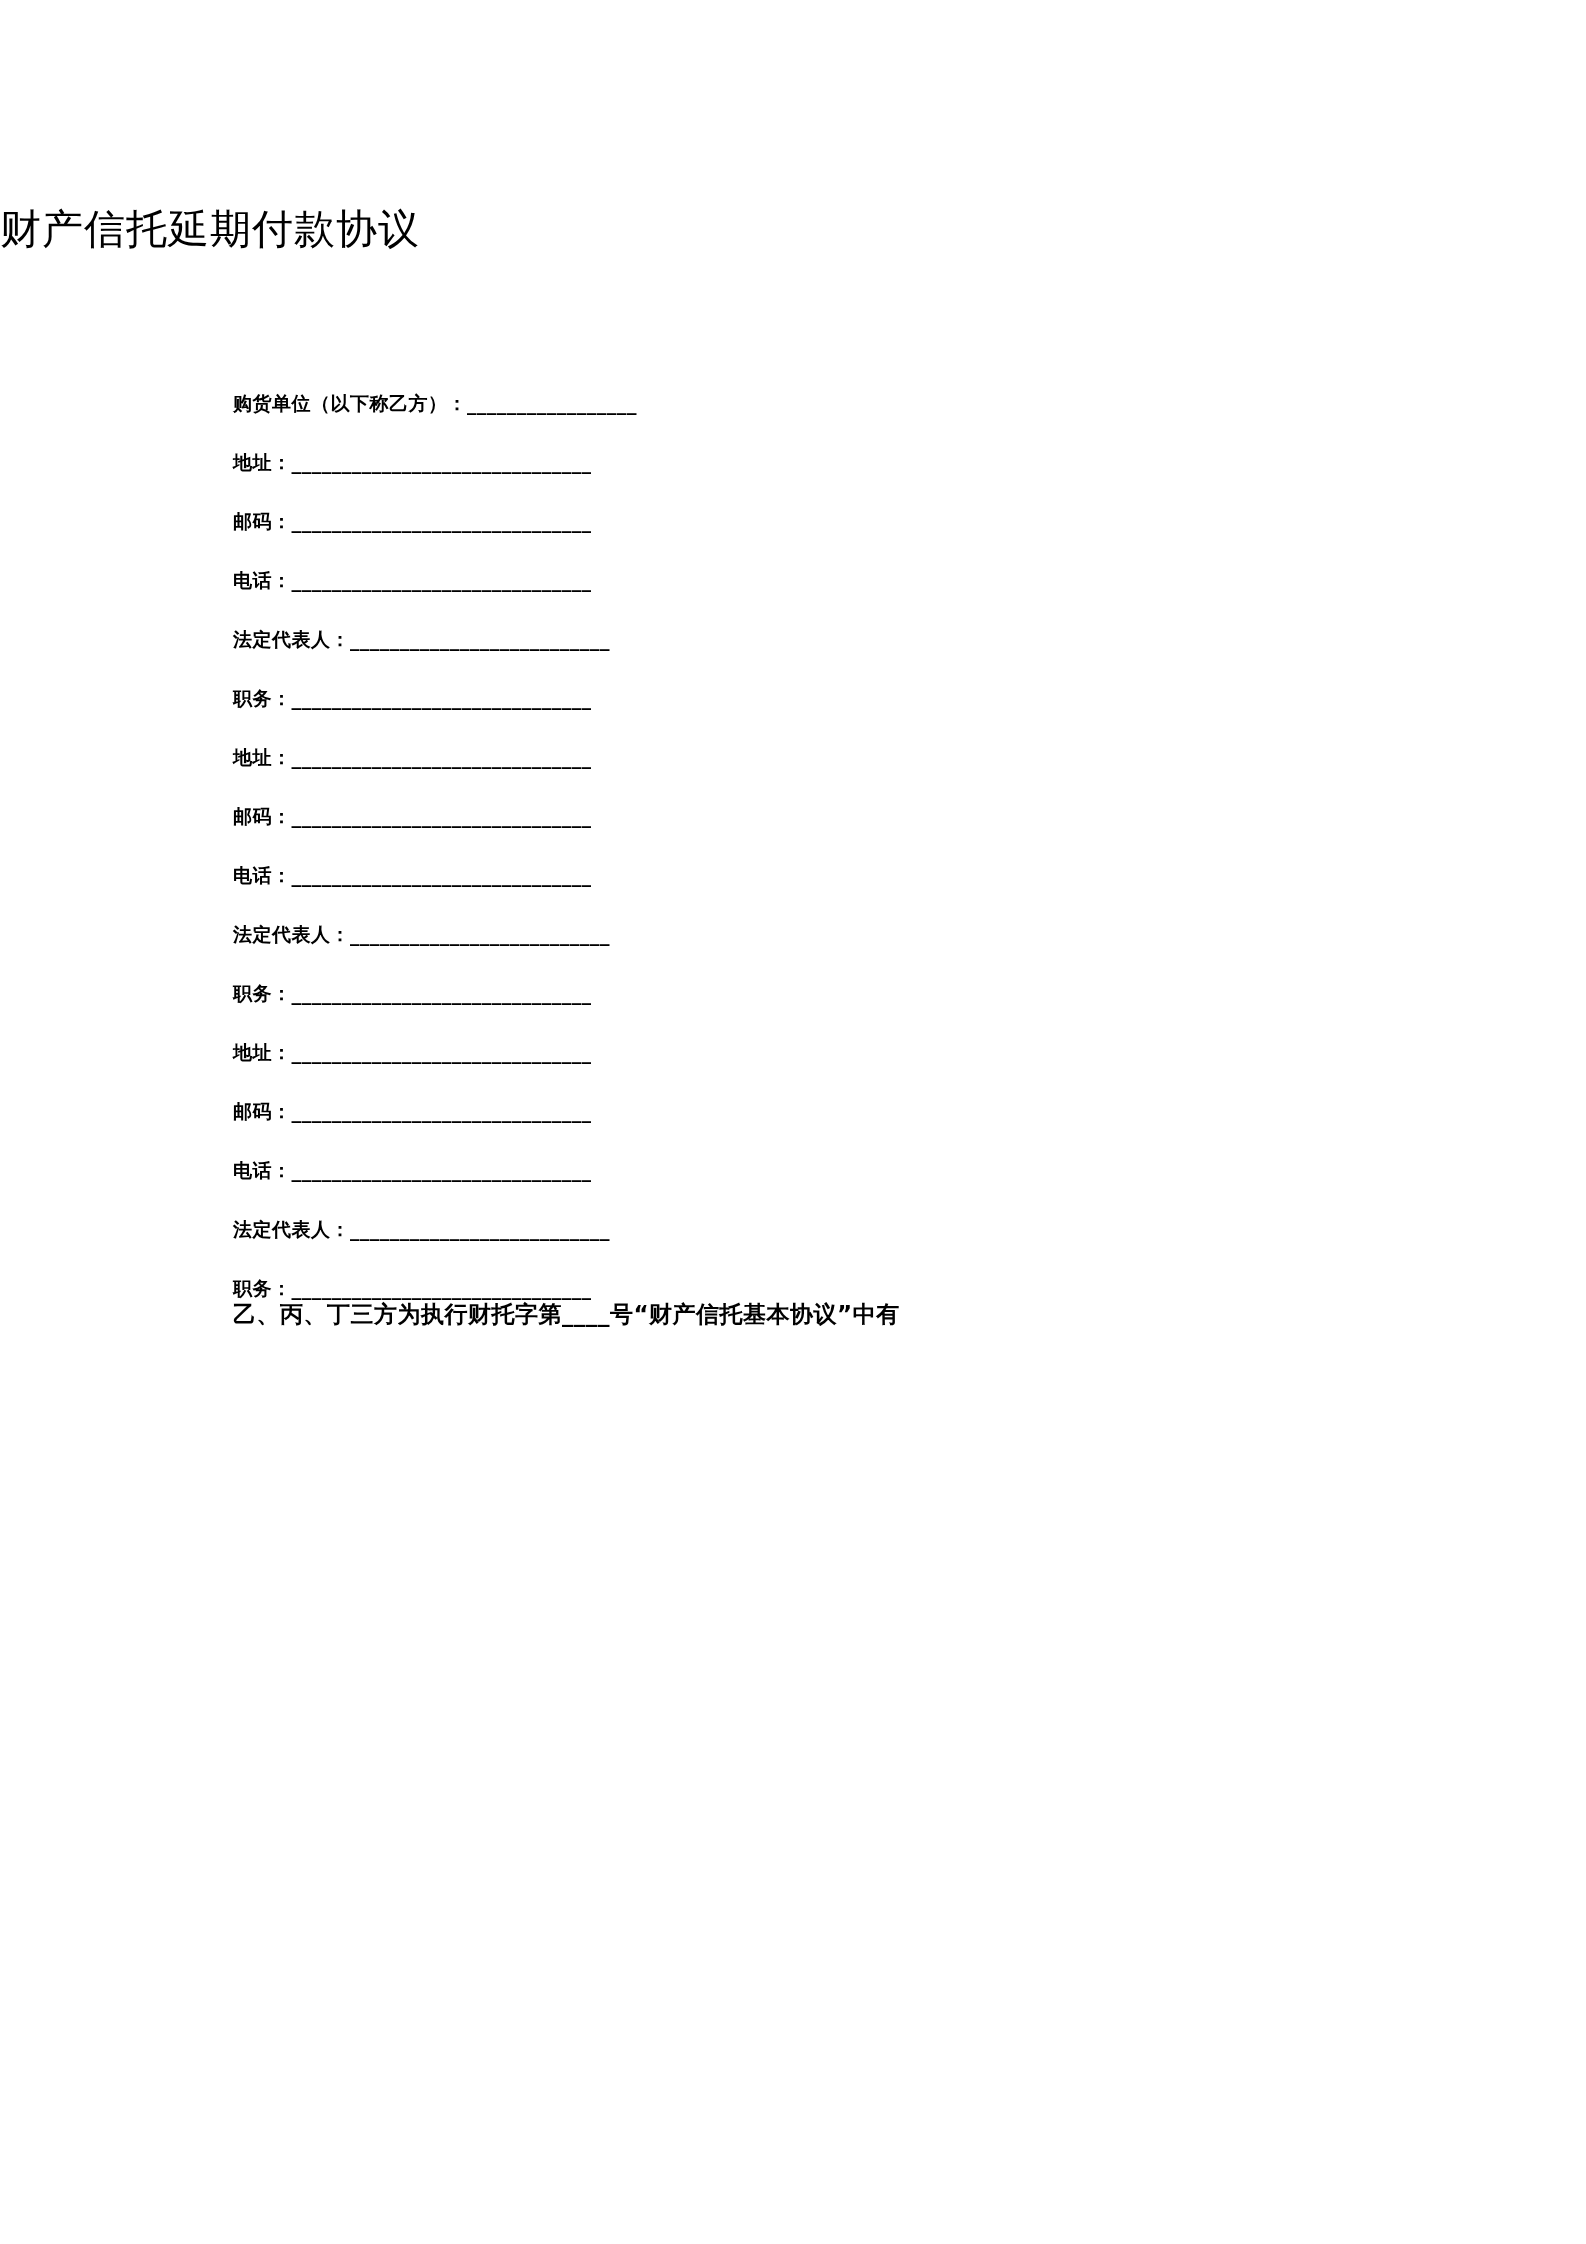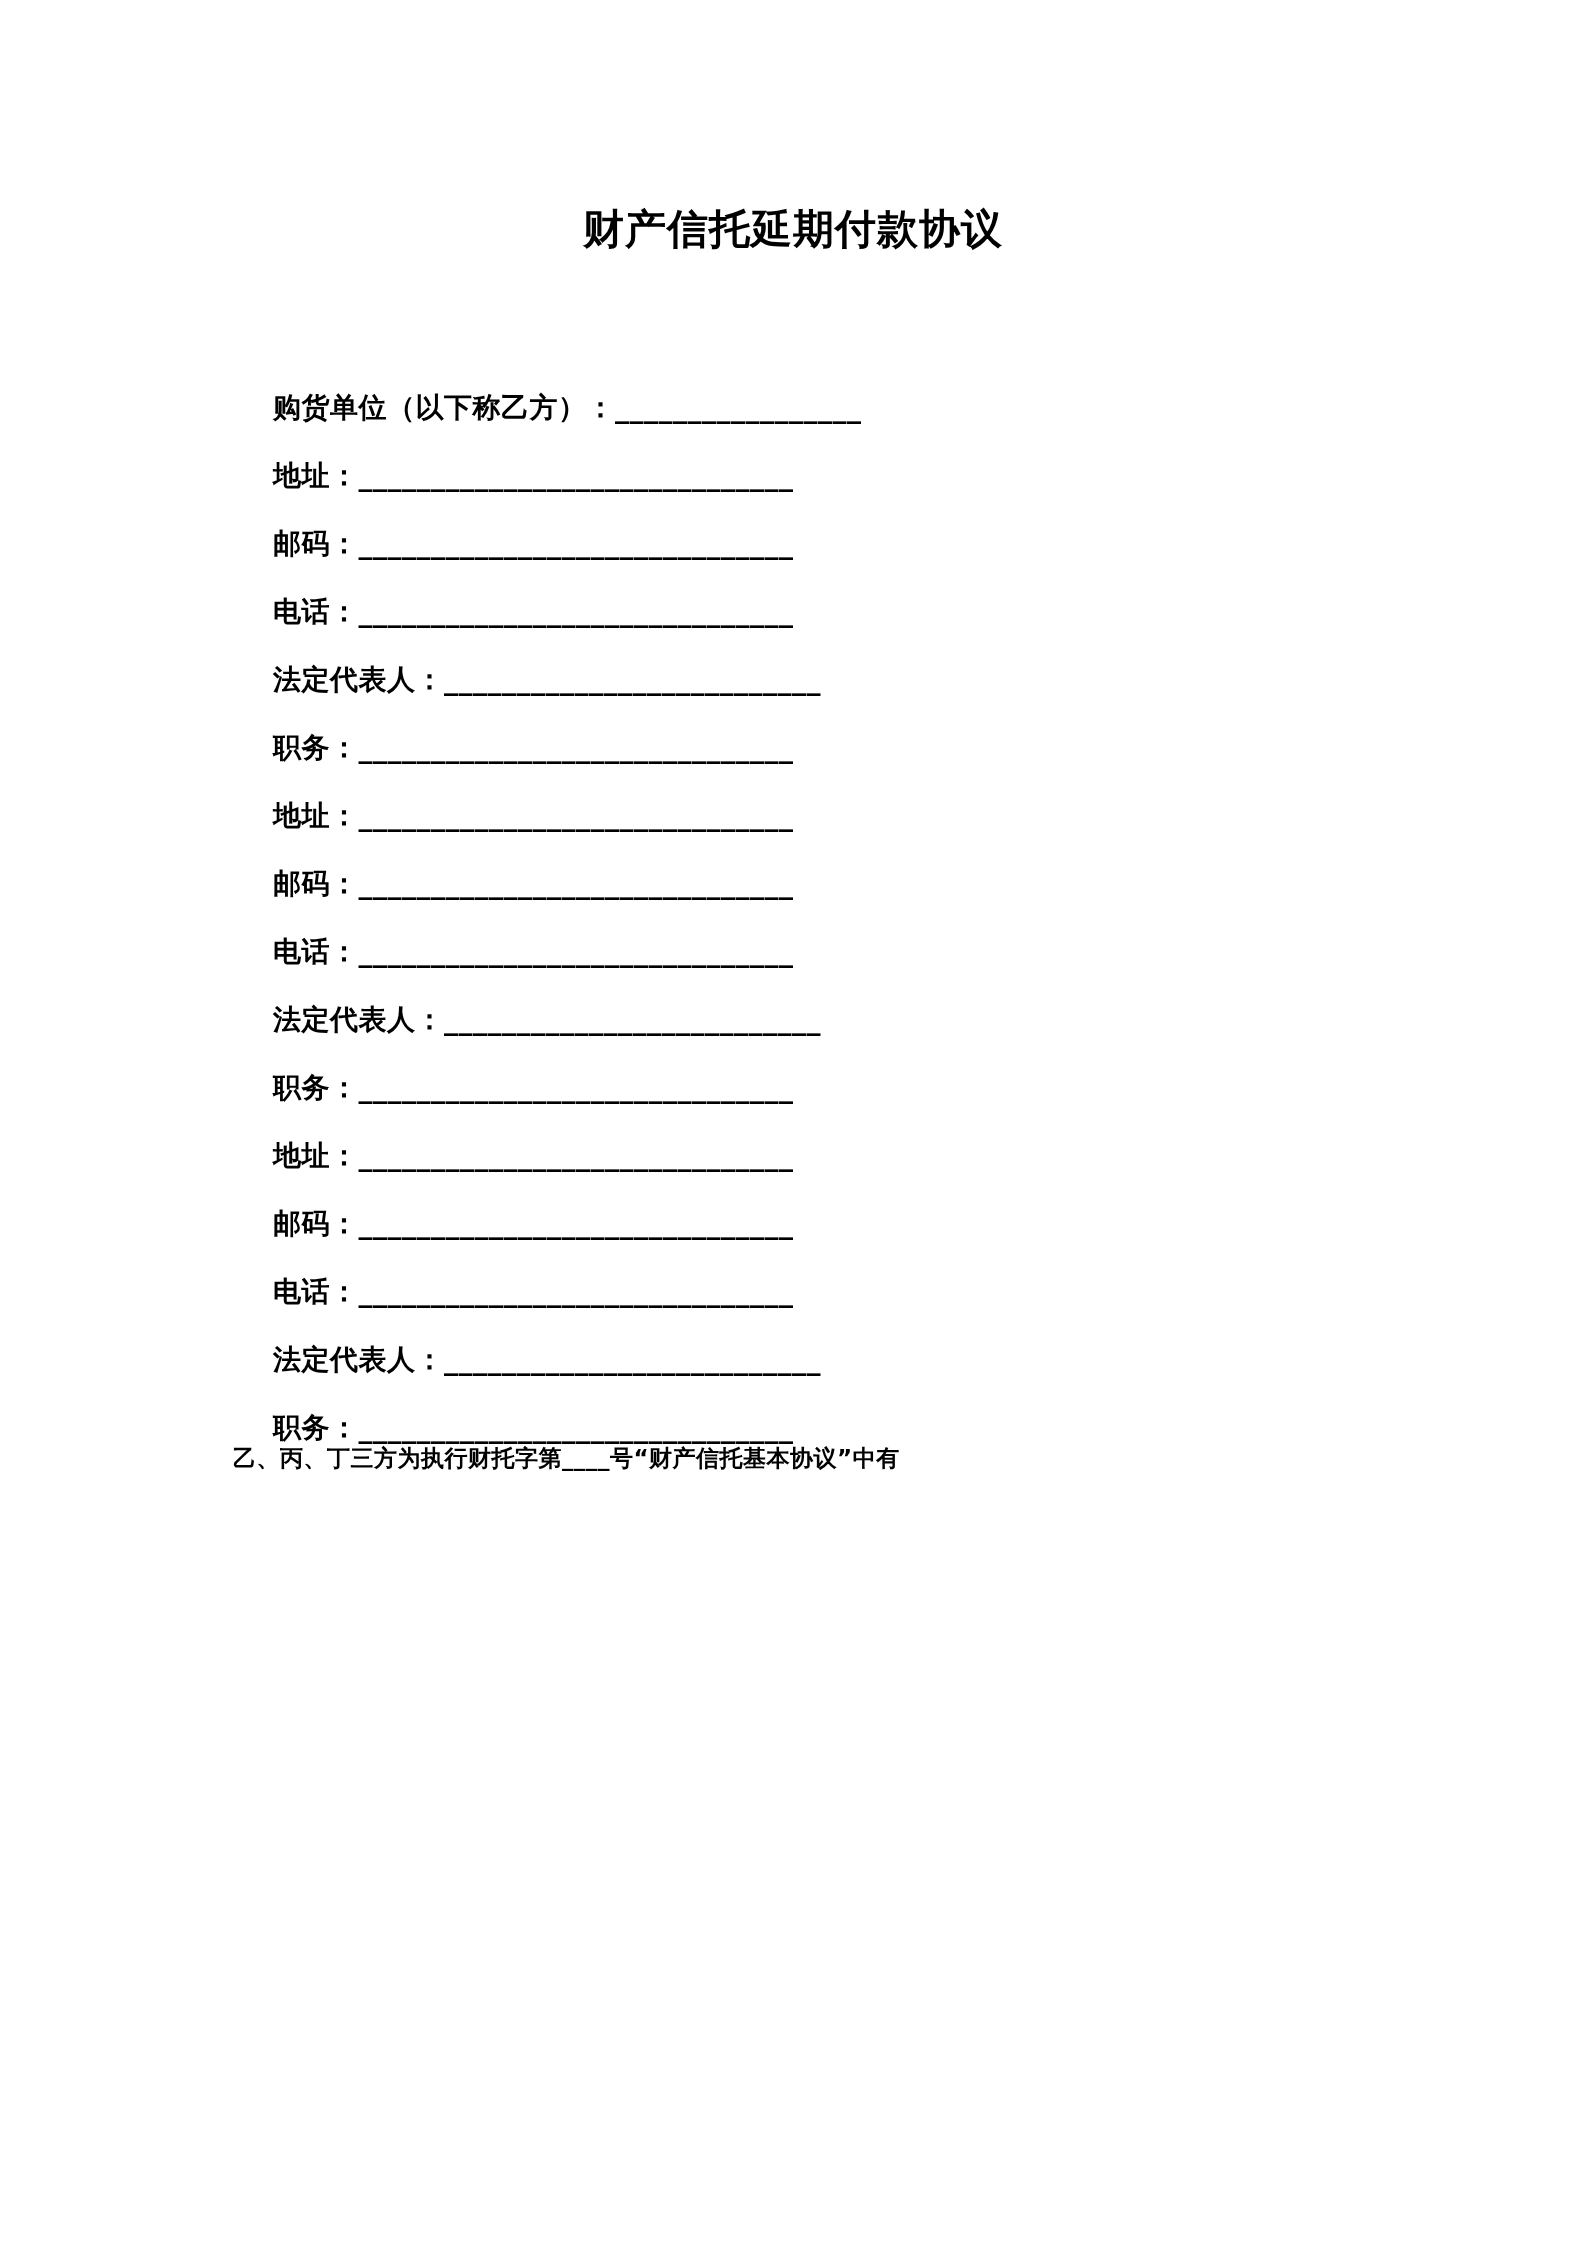--- a/index.html
+++ b/index.html
@@ -18,40 +18,39 @@
   .page {
     width: 1586px;
     height: 2244px;
     box-sizing: border-box;
     padding: 0;
     position: relative;
     background: #ffffff;
   }
   .doc-title {
     font-size: 41px;
-    font-weight: bold;
-    text-align: center;
+    font-weight: normal;
+    text-align: left;
     letter-spacing: 1px;
     margin: 0;
     padding-top: 205px;
     line-height: 1.2;
   }
   .body-block {
     margin-top: 140px;
     padding-left: 233px;
     padding-right: 160px;
   }
   .line {
-    font-size: 28px;
+    font-size: 19px;
     font-weight: bold;
     line-height: 1.0;
     margin-bottom: 40px;
     white-space: nowrap;
     letter-spacing: 0.5px;
-    margin-left: 40px;
   }
   .line.last {
     margin-bottom: 0;
   }
   .para {
     font-size: 23px;
     font-weight: bold;
     line-height: 1.45;
     letter-spacing: 0.5px;
     margin-top: 0;

